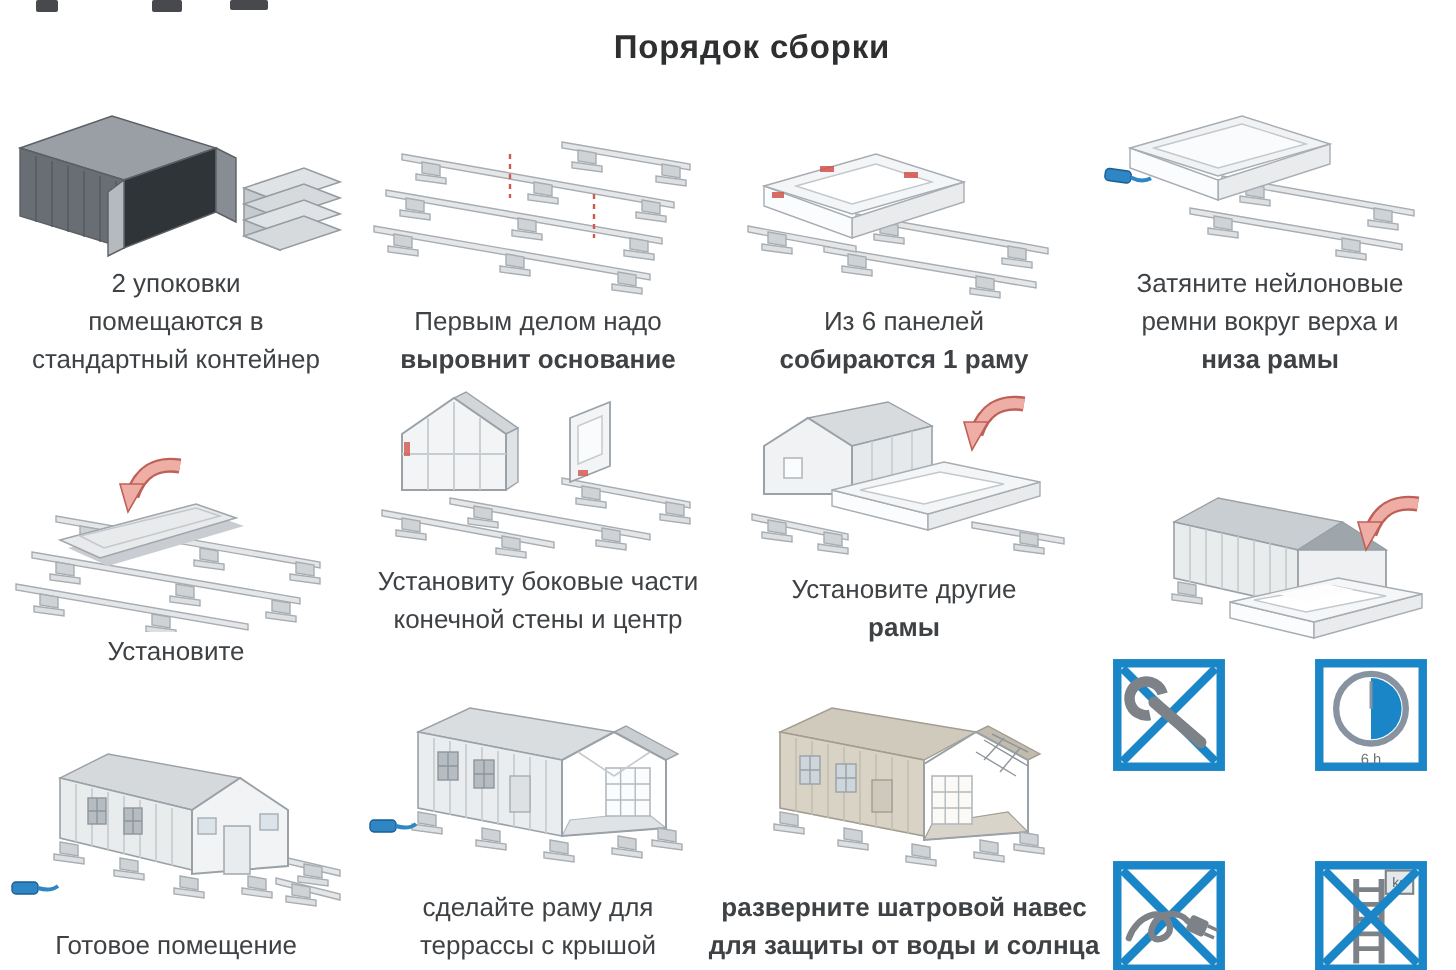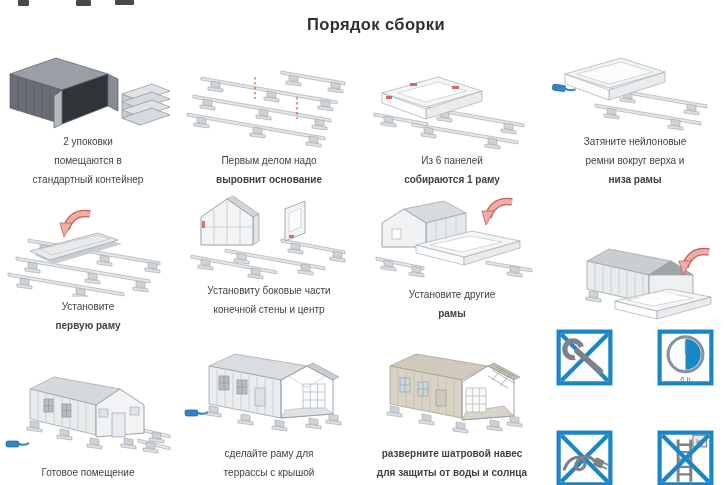--- a/index.html
+++ b/index.html
@@ -7,21 +7,21 @@
        font-family:"Liberation Sans",sans-serif;color:#3f4245;}
   .artifact{position:absolute;background:#47494c;border-radius:1px;}
   .title{position:absolute;top:15px;left:12px;width:100%;text-align:center;
          font-size:16.5px;font-weight:700;letter-spacing:.4px;color:#2d2f31;}
   .grid{position:absolute;left:0;top:50px;width:728px;height:435px;display:grid;
         grid-template-columns:176px 186px 180px 186px;
         grid-template-rows:142px 146px 147px;}
   .cell{display:flex;flex-direction:column;align-items:center;justify-content:flex-end;
         padding-bottom:3px;box-sizing:border-box;}
   .art{display:flex;align-items:flex-end;justify-content:center;}
-  .cap{text-align:center;font-size:10px;line-height:19px;white-space:nowrap;color:#3f4245;}
+  .cap{text-align:center;font-size:13px;line-height:19px;white-space:nowrap;color:#3f4245;}
   .b{font-weight:700;}
   .icon-grid{display:grid;grid-template-columns:57px 57px;grid-gap:11px;margin-bottom:4px;gap:44px;}
   svg{display:block;}
 </style>
 </head>
 <body>
 
 <div class="artifact" style="left:18px;top:0;width:11px;height:6px"></div>
 <div class="artifact" style="left:76px;top:0;width:15px;height:6px"></div>
 <div class="artifact" style="left:115px;top:0;width:19px;height:5px"></div>
@@ -184,21 +184,20 @@
         <polygon points="30,48 98,30 118,37 50,57" fill="#c9cdd1"></polygon>
         <polygon points="26,44 94,26 114,33 46,53" fill="#e8eaec" stroke="#a0a6ab" stroke-width="0.8"></polygon>
         <polygon points="36,42 94,28 106,32 48,48" fill="none" stroke="#c3c8cc" stroke-width="0.8"></polygon>
         <g transform="translate(58,2)">
             <use href="#rarw"></use>
           </g>
       </svg>
     </div>
     <figcaption class="cap">
       <div class="ln">Установите</div>
-      <div class="ln b">первую раму</div>
     </figcaption>
   </figure>
 
   <figure class="cell" style="margin:16px">
     <div class="art">
       <svg width="168" height="90" viewBox="0 0 168 90">
         <g fill="#e4e6e8" stroke="#a7adb2" stroke-width="0.7">
           <polygon points="40,58 140,76 140,79 40,61"></polygon>
           <polygon points="6,64 92,80 92,83 6,67"></polygon>
           <polygon points="96,48 160,60 160,63 96,51"></polygon>

